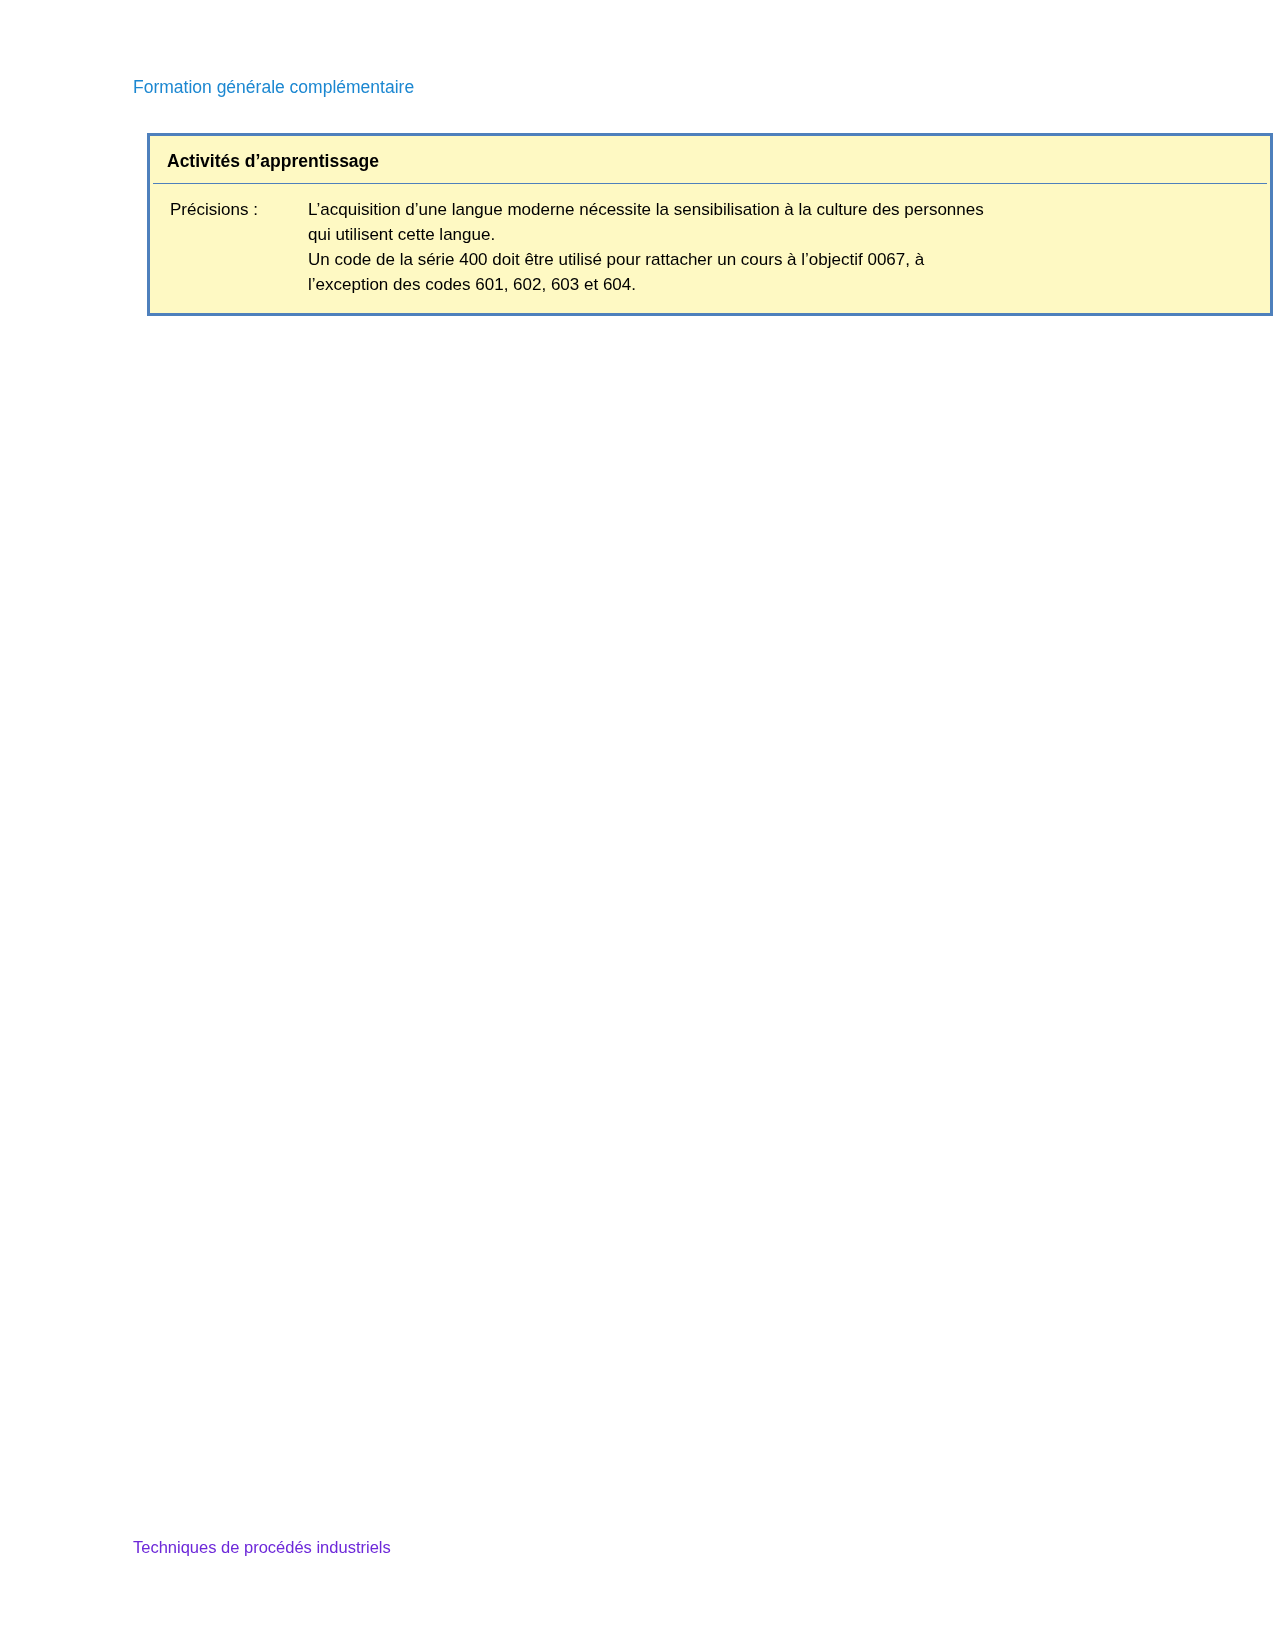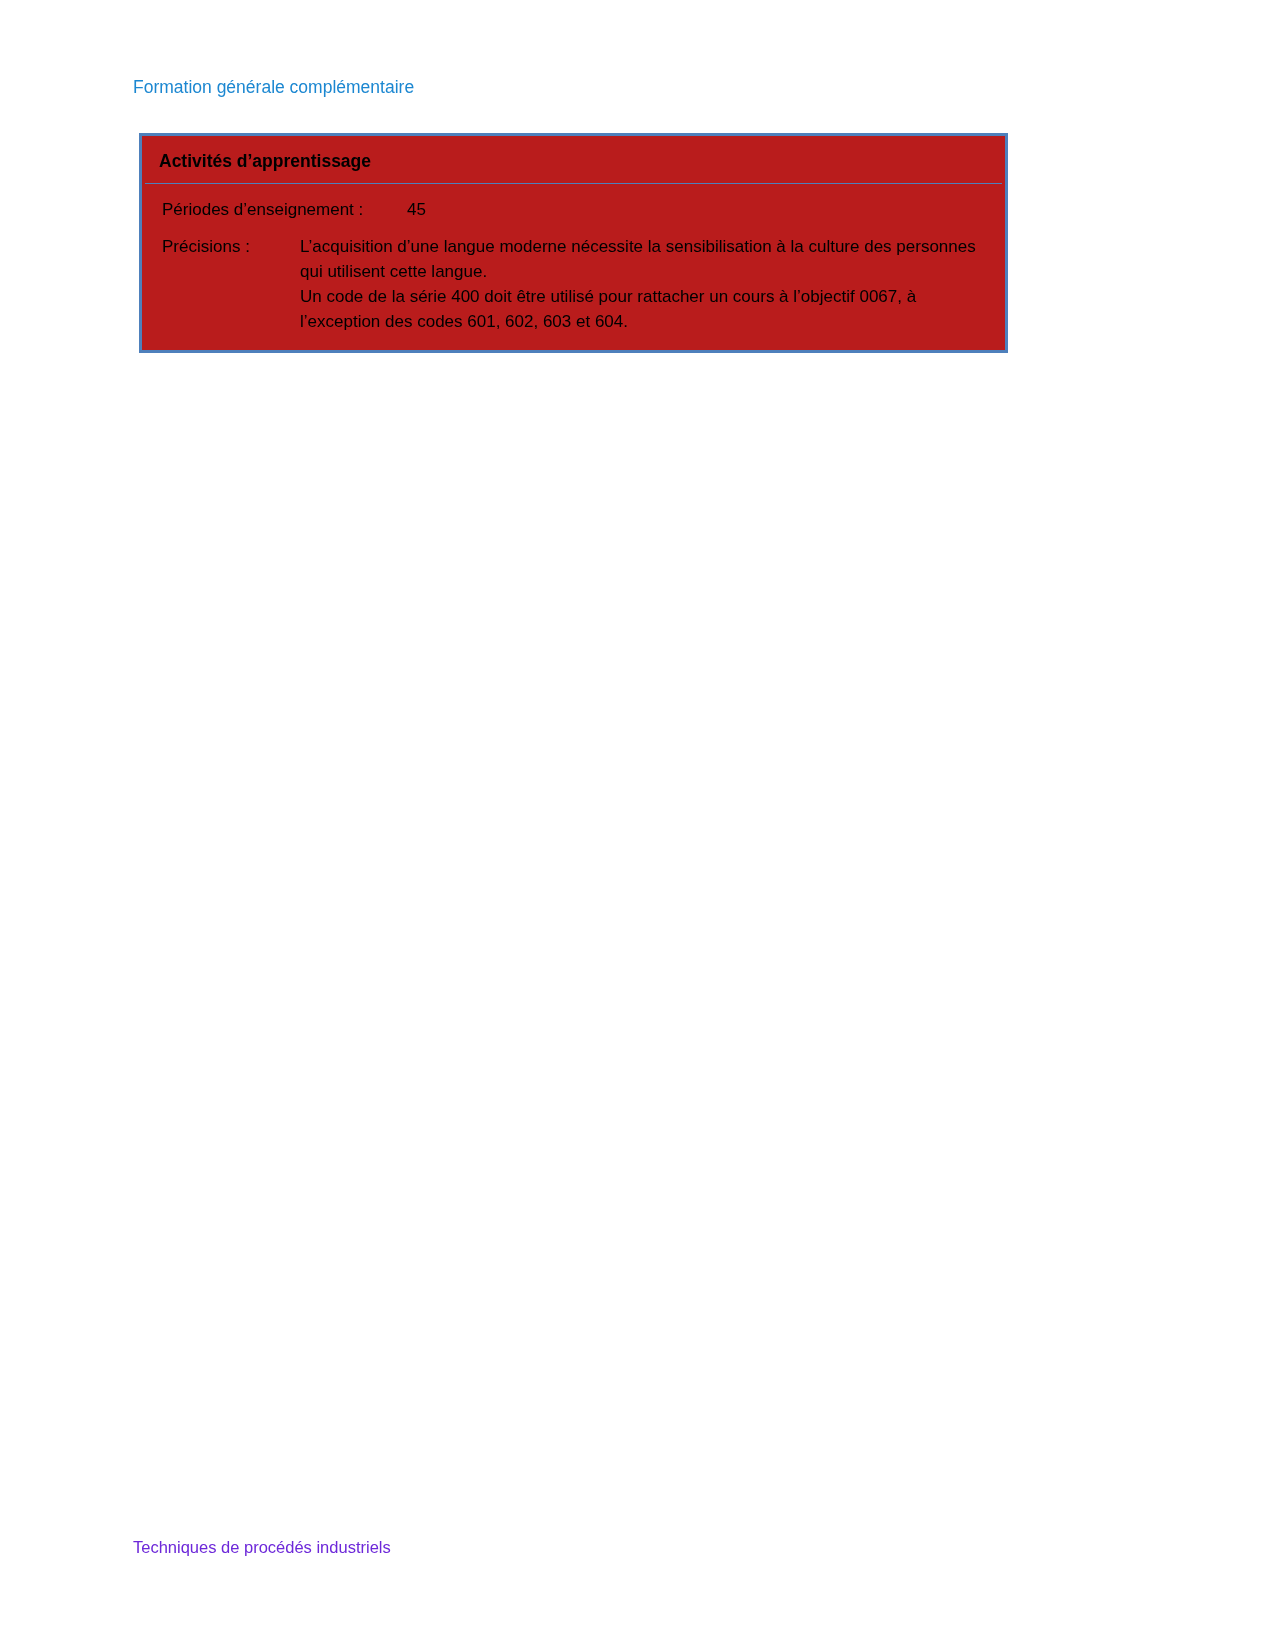--- a/index.html
+++ b/index.html
@@ -20,25 +20,25 @@
   .running-head {
     position: absolute;
     left: 127px;
     top: 70px;
     font-size: 17.5px;
     line-height: 22px;
     color: #1b87d1;
   }
   .la-table {
     position: absolute;
-    left: 136px;
+    left: 144px;
     top: 130px;
-    width: 869px;
+    width: 1126px;
     border: 3px solid #4e80bc;
-    background: #b91c1c;
+    background: #fef9c3;
   }
   .la-table-header {
     border-bottom: 1px solid #4e80bc;
     padding: 10px 11px 9px 11px;
   }
   .la-table-title {
     font-size: 17.5px;
     font-weight: bold;
     line-height: 25px;
     color: #000000;
@@ -78,24 +78,20 @@
 <div class="page">
 
   <div class="running-head">Formation générale complémentaire</div>
 
   <div class="la-table">
     <div class="la-table-header">
       <span class="la-table-title">Activités d’apprentissage</span>
     </div>
     <div class="la-table-body">
 
-      <div class="row wide-label">
-        <span class="lbl">Périodes d’enseignement :</span>
-        <span class="val">45</span>
-      </div>
 
 
       <div class="row">
         <span class="lbl">Précisions :</span>
         <span class="val pre-lines">L’acquisition d’une langue moderne nécessite la sensibilisation à la culture des personnes
 qui utilisent cette langue.
 Un code de la série 400 doit être utilisé pour rattacher un cours à l’objectif 0067, à
 l’exception des codes 601, 602, 603 et 604.</span>
       </div>
 

